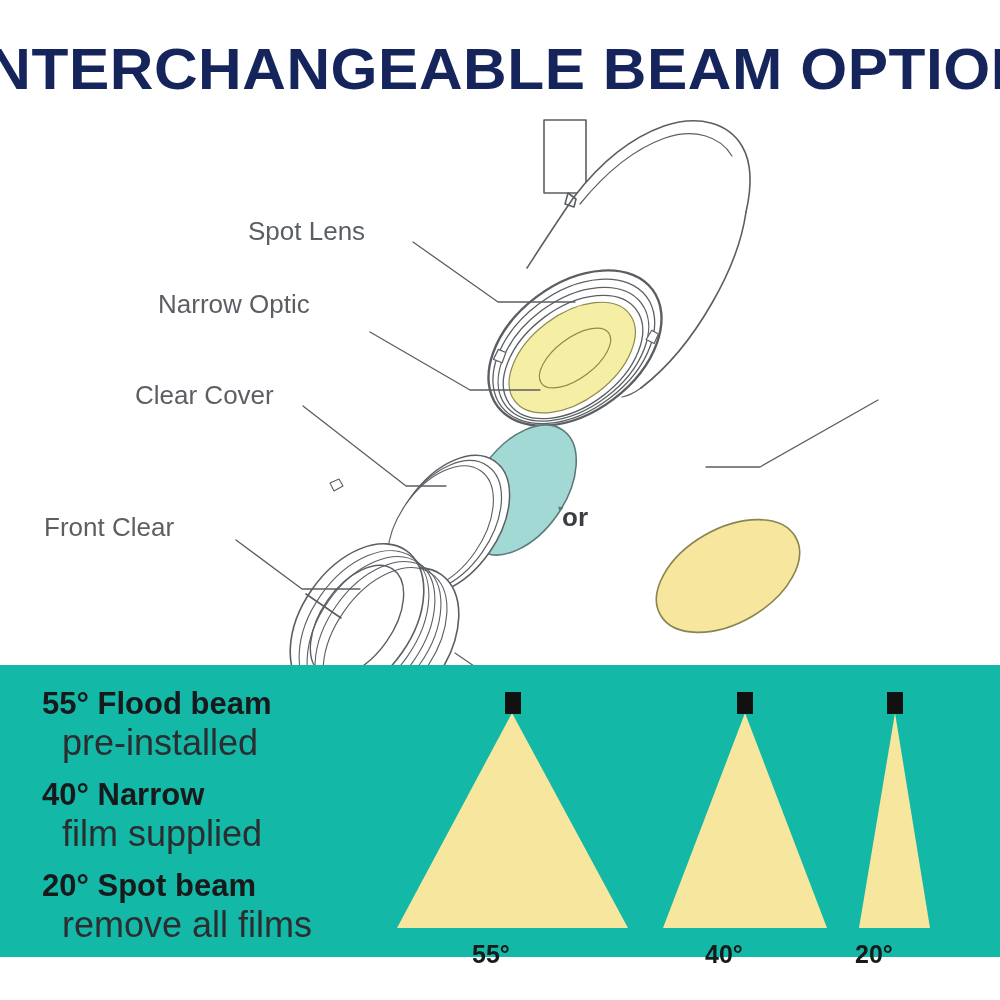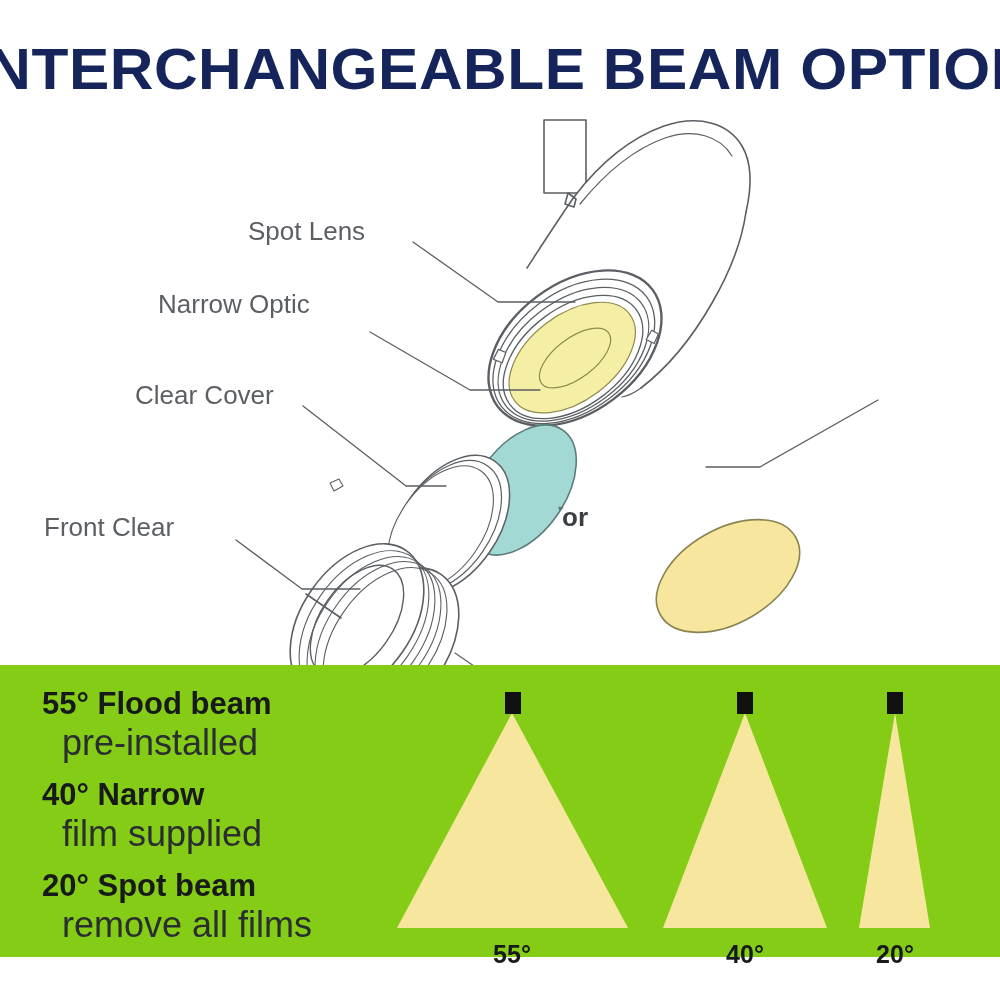--- a/index.html
+++ b/index.html
@@ -61,21 +61,21 @@
     font-size: 26px;
     color: #3b3f43;
   }
   
   .beam-panel {
     position: absolute;
     left: 0;
     top: 665px;
     width: 1000px;
     height: 292px;
-    background: #84cc16;
+    background: #14b8a6;
   }
   .beam-list {
     position: absolute;
     left: 42px;
     top: 22px;
     width: 350px;
   }
   .beam-item { margin-bottom: 15px; }
   .beam-title {
     font-family: "Liberation Sans", sans-serif;
@@ -98,21 +98,21 @@
     position: absolute;
     left: 0;
     top: 0;
   }
   .cone-label {
     position: absolute;
     font-family: "Liberation Sans", sans-serif;
     font-weight: bold;
     font-size: 25px;
     color: #17191b;
-    text-align: center;
+    text-align: left;
     white-space: nowrap;
   }
 </style>
 </head>
 <body>
 
 <div id="page">
 
   <div class="title">INTERCHANGEABLE BEAM OPTIONS</div>
 

